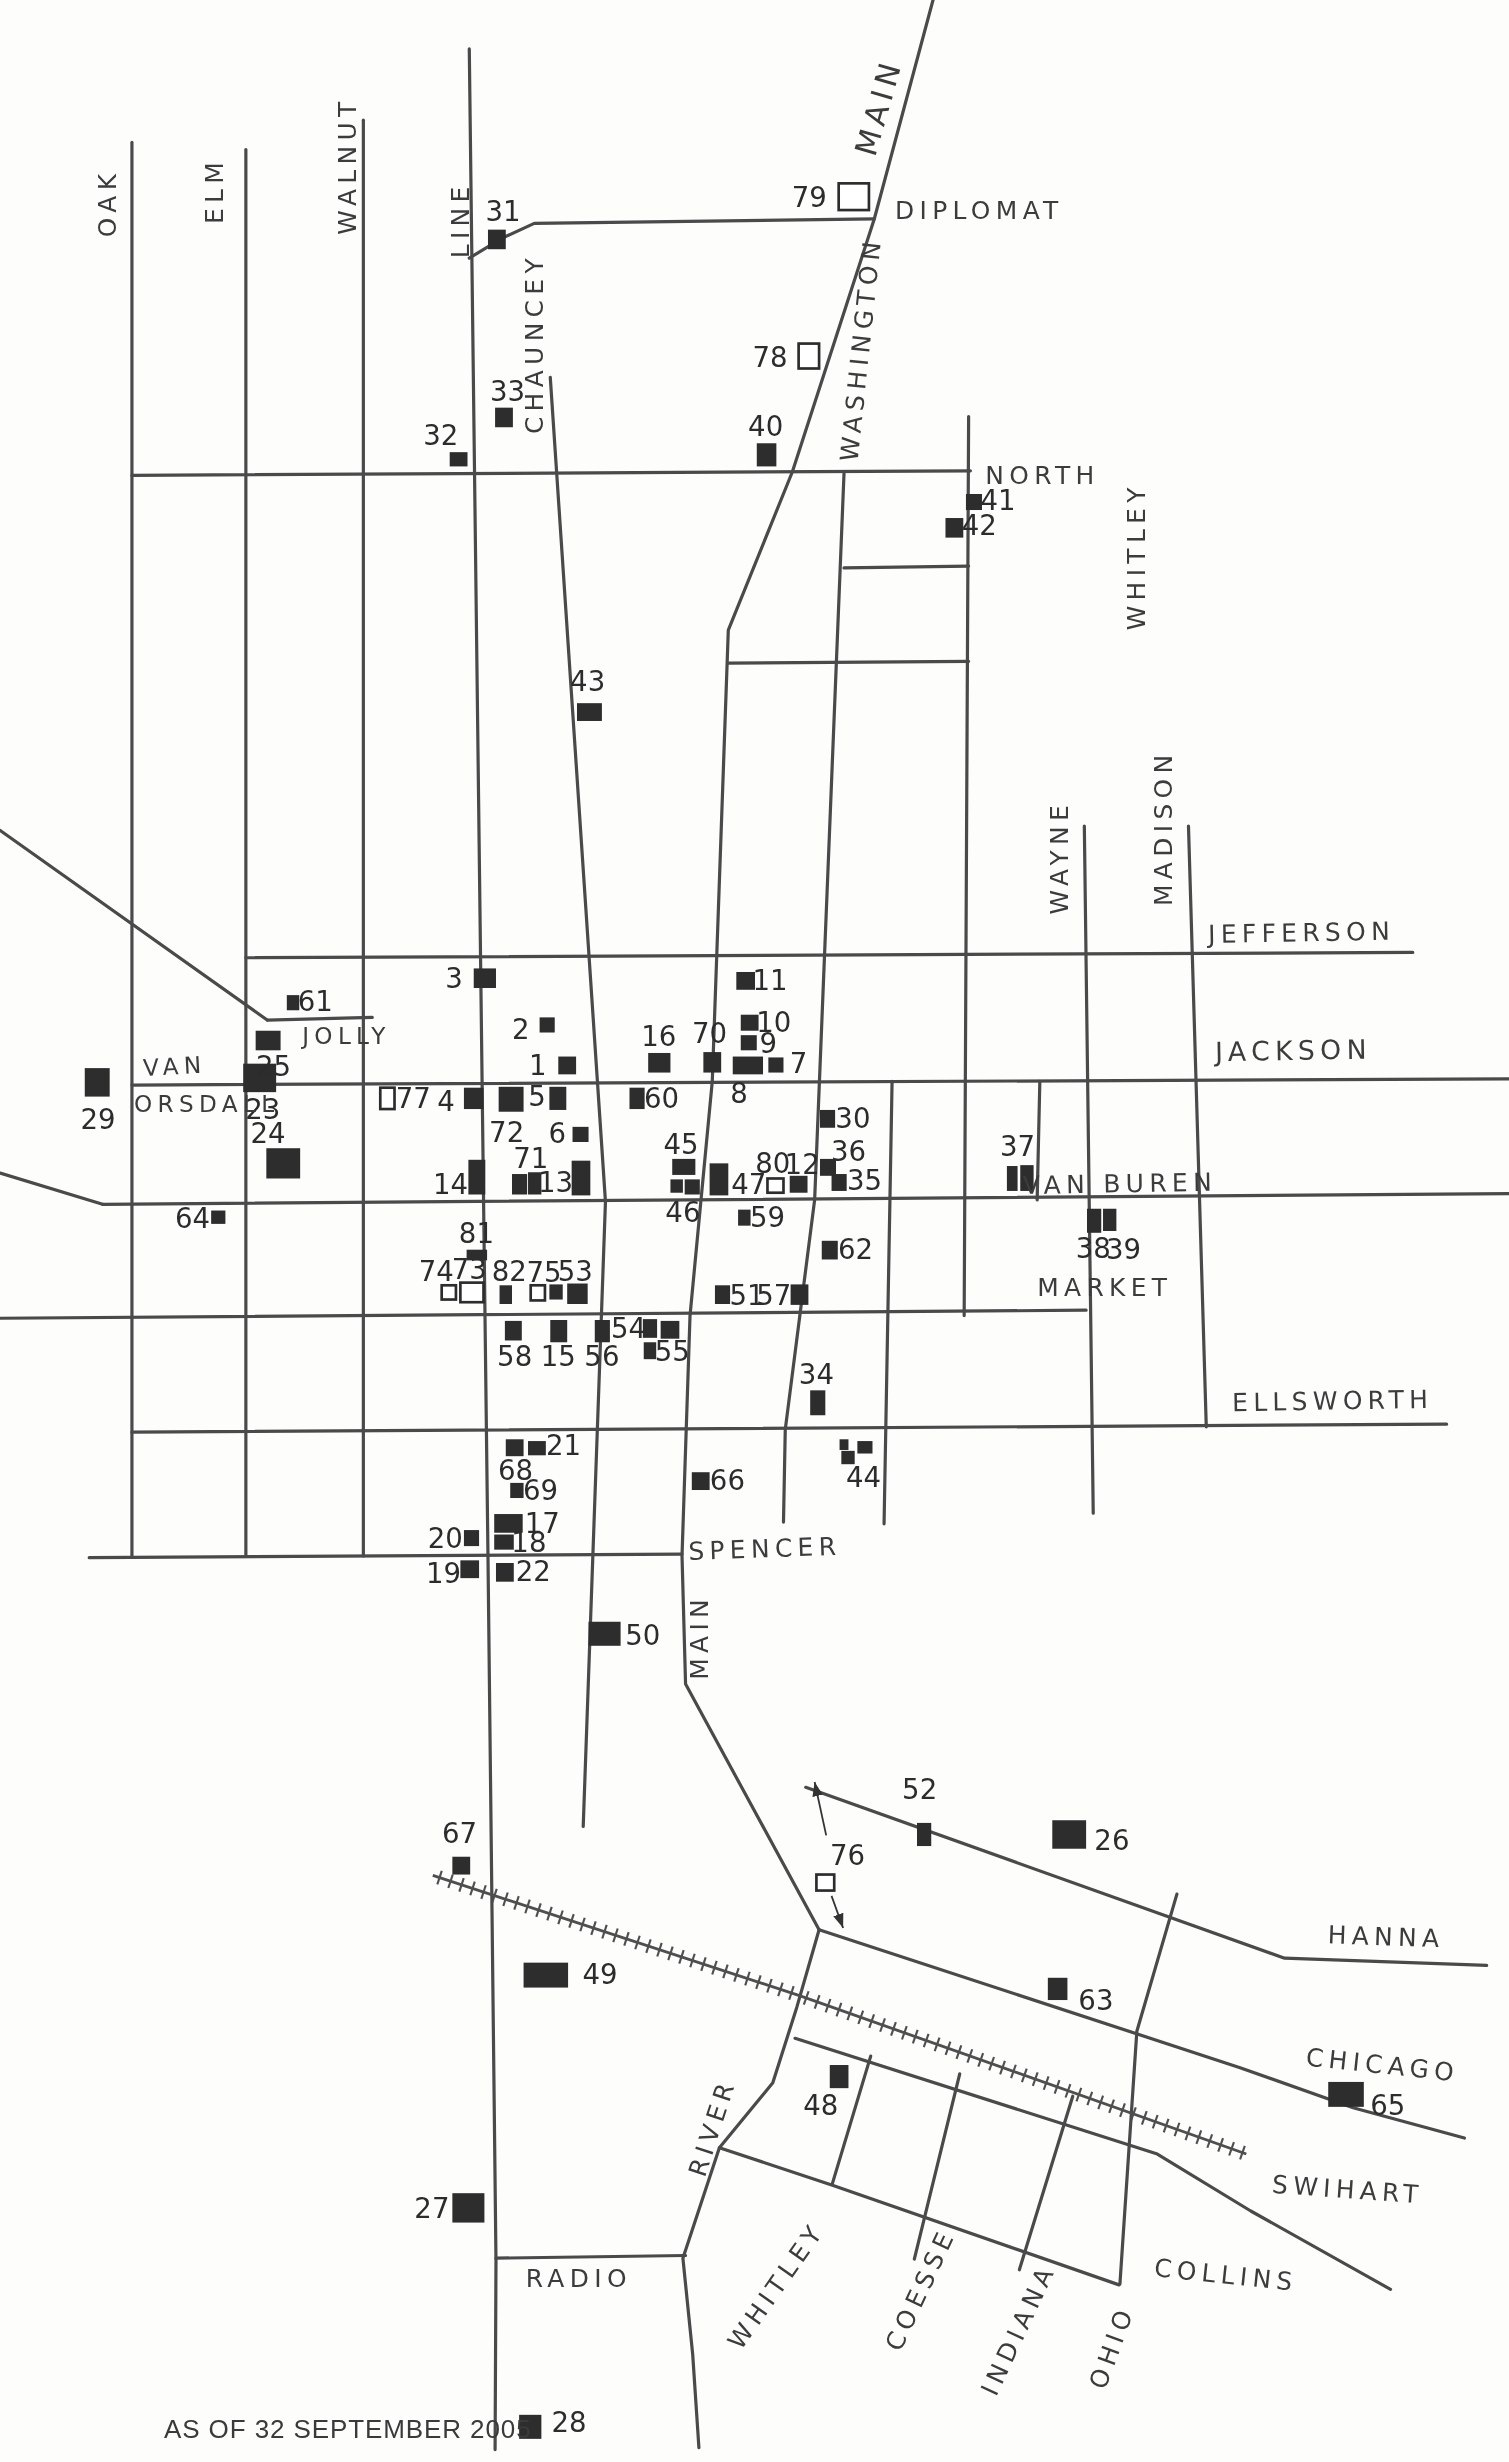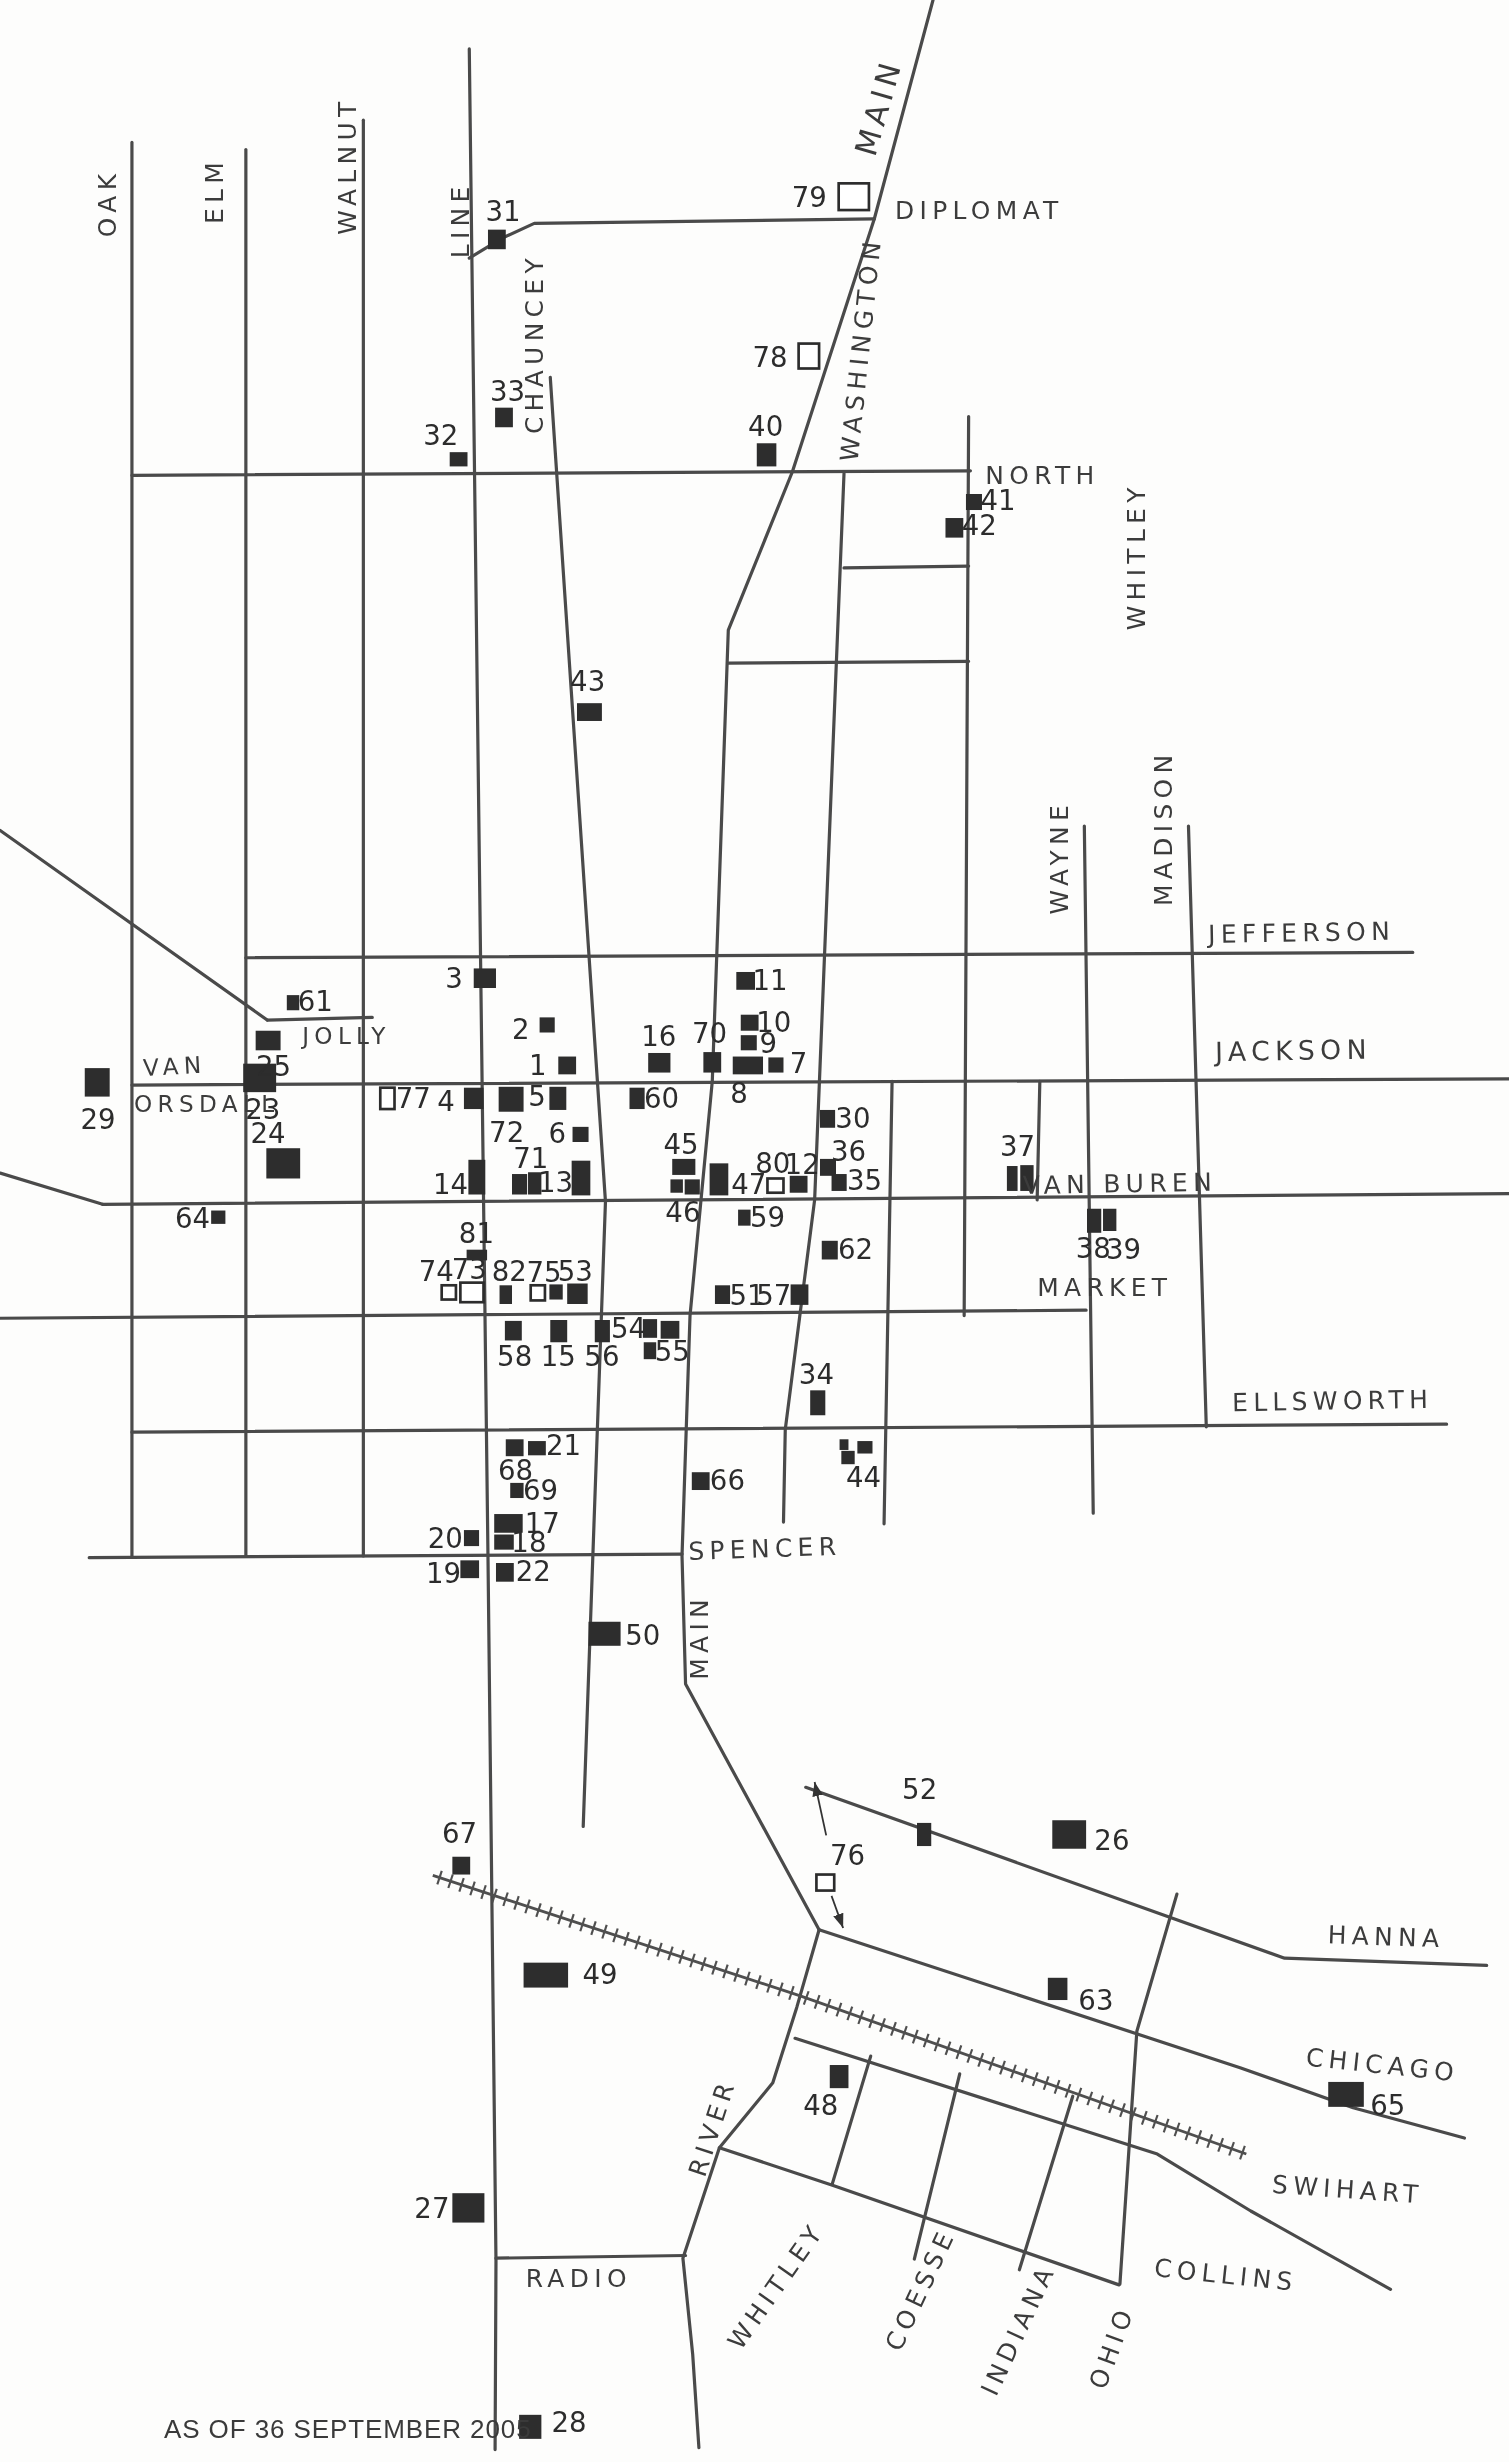--- a/index.html
+++ b/index.html
@@ -510,15 +510,15 @@
         <text class="slabel" text-anchor="middle" dominant-baseline="central" font-size="28" transform="translate(872,2568) rotate(-55)">WHITLEY</text>
         <text class="slabel" text-anchor="middle" dominant-baseline="central" font-size="28" transform="translate(1034,2572) rotate(-65)">COESSE</text>
         <text class="slabel" text-anchor="middle" dominant-baseline="central" font-size="28" transform="translate(1144,2617) rotate(-65)">INDIANA</text>
         <text class="slabel" text-anchor="middle" dominant-baseline="central" font-size="28" transform="translate(1249,2637) rotate(-70)">OHIO</text>
       </g>
     <g id="g-arrows">
         <line x1="928" y1="2062" x2="915" y2="2002" class="arrowln" marker-end="url(#ah)"></line>
         <line x1="934" y1="2130" x2="947" y2="2166" class="arrowln" marker-end="url(#ah)"></line>
       </g>
   </svg>
-  <div id="as-of-note">AS OF 36 SEPTEMBER 2005</div>
+  <div id="as-of-note">AS OF 32 SEPTEMBER 2005</div>
 </div>
 
 
 </body></html>

